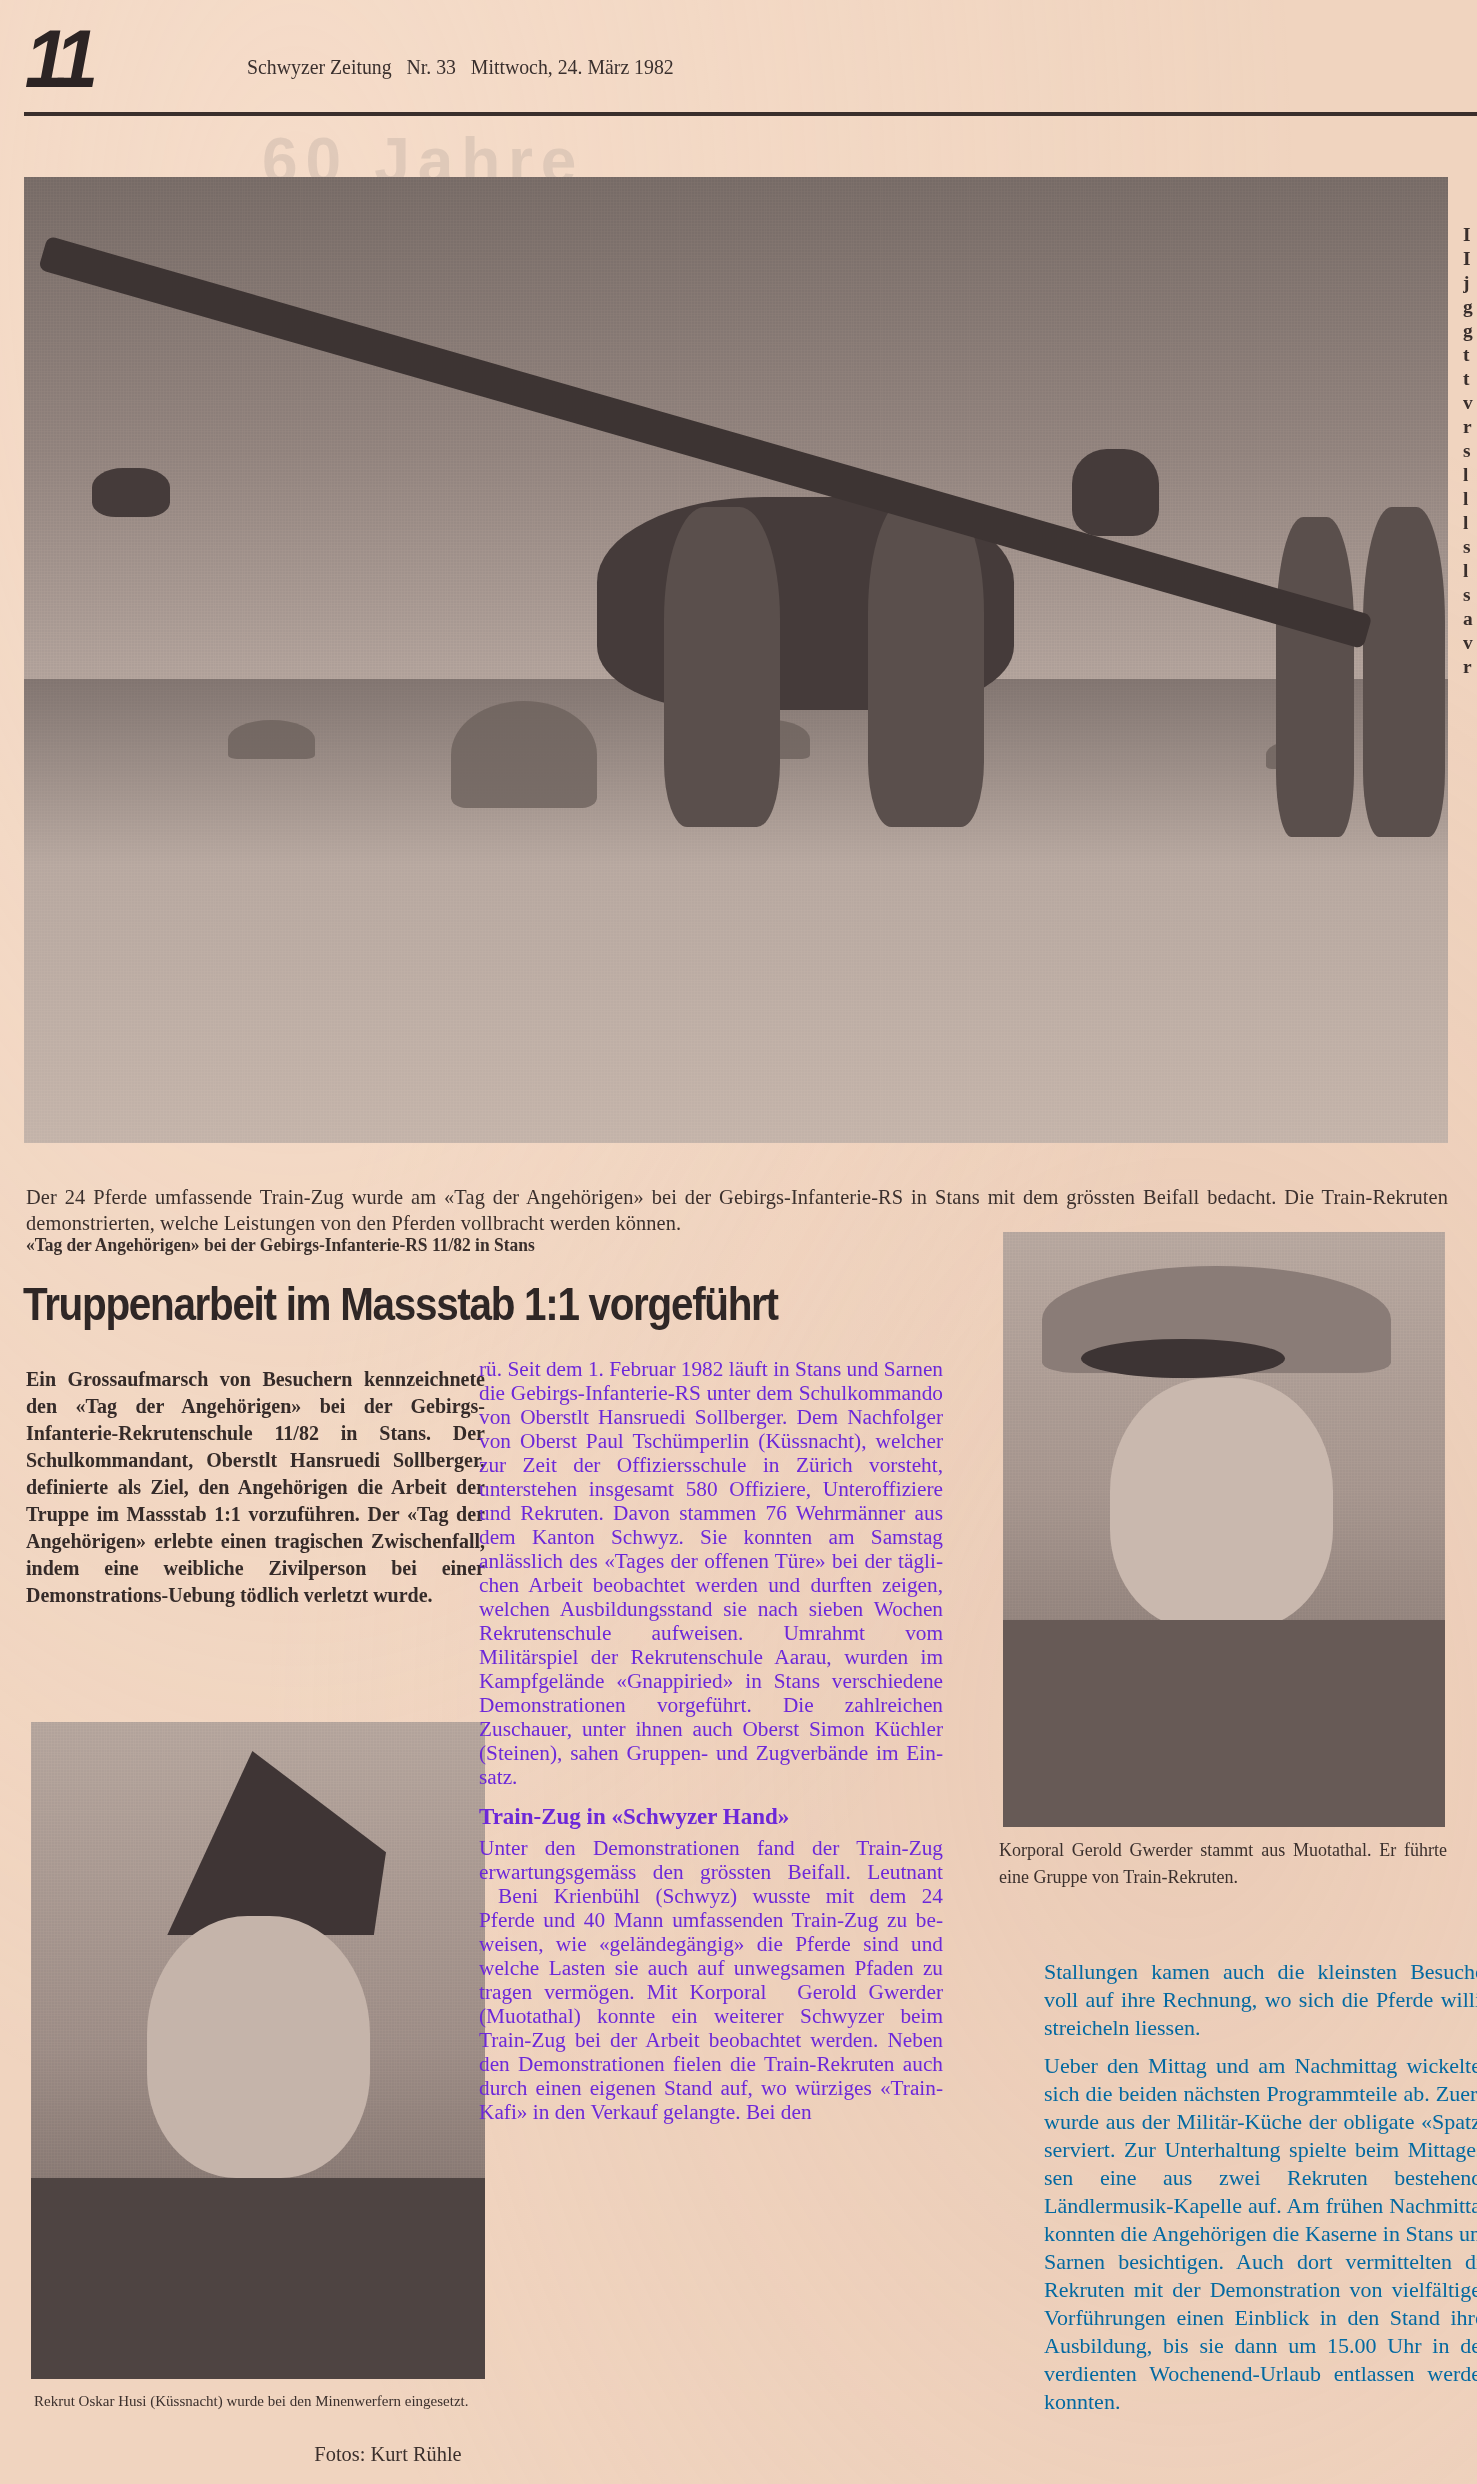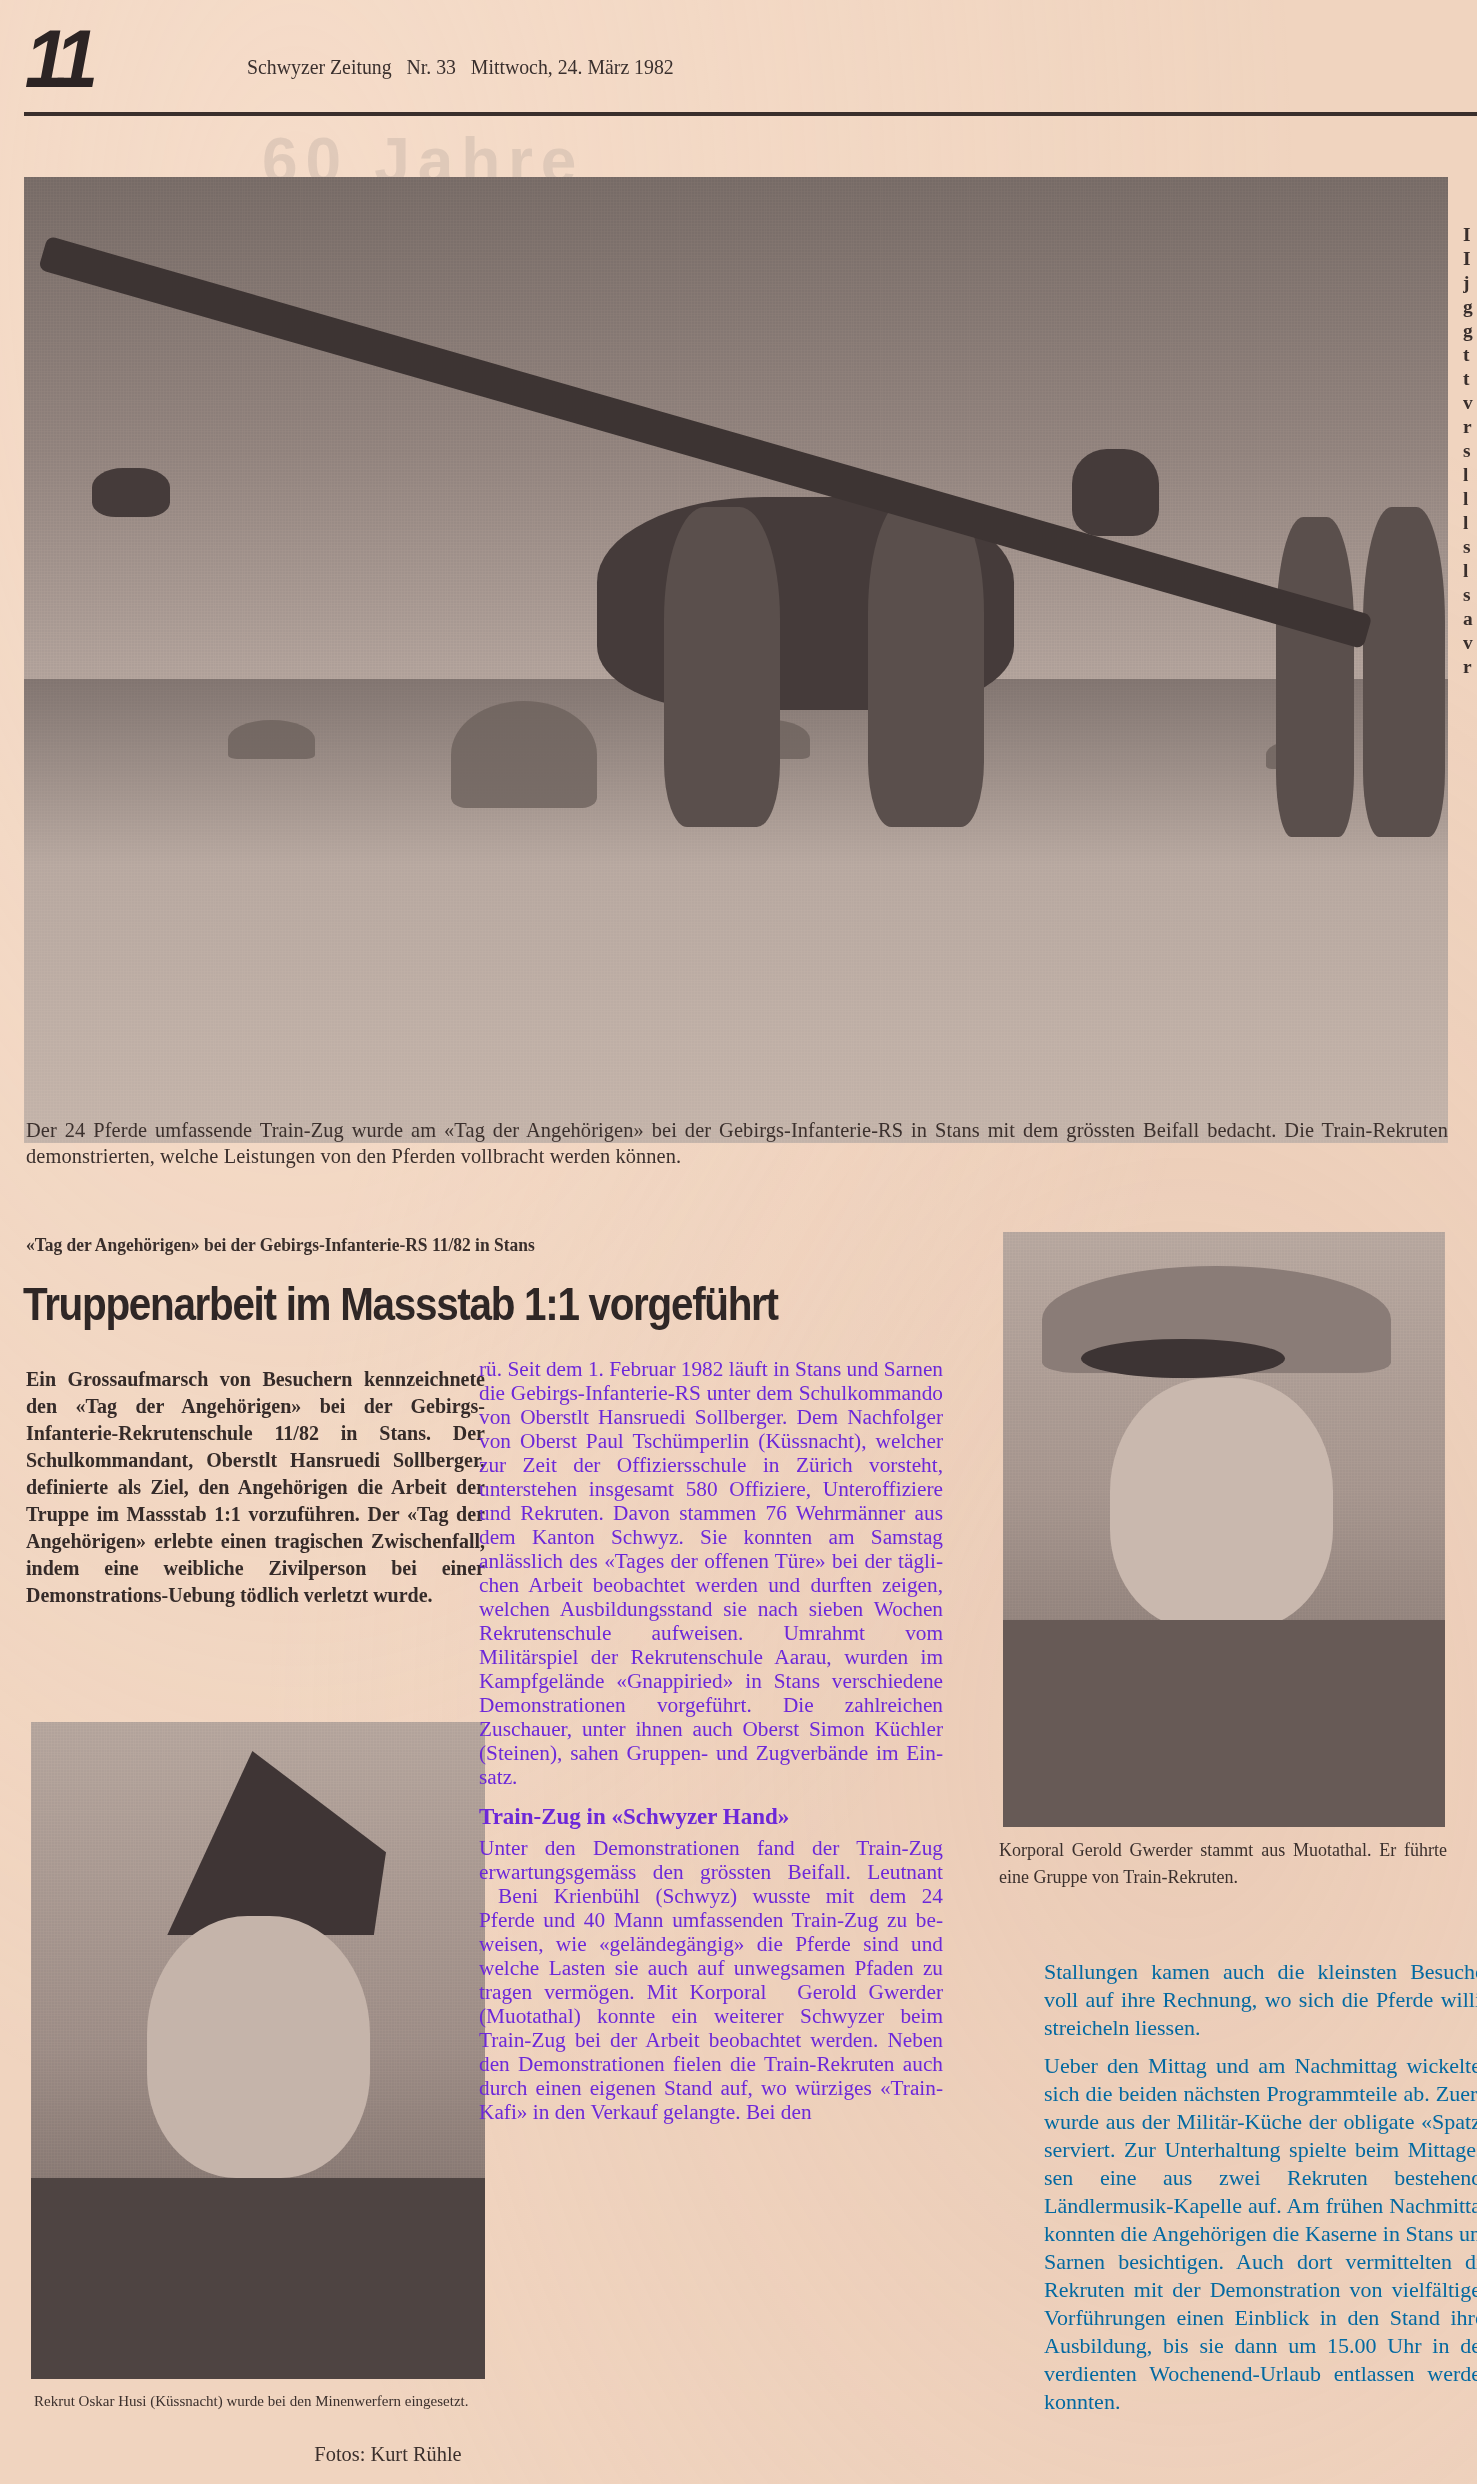--- a/index.html
+++ b/index.html
@@ -58,21 +58,21 @@
   #main-photo .pole { left: 19.4px; top: 58px; width: 1378px; height: 35px;
     background: #3d3433; transform-origin: left center; transform: rotate(16deg); border-radius: 7.8px; }
   #main-photo .horse { background: #453b3a; border-radius: 40% 40% 30% 30%; }
   #main-photo .soldier { background: #5a4f4c; border-radius: 35% 35% 20% 20%; }
   #main-photo .bush { background: #6d615d; border-radius: 50% 50% 10% 10%; opacity: .8; }
 
   .caption {
     position: absolute; font-size: 20.4px; line-height: 26px; color: #3b302d;
     text-align: justify;
   }
-  .caption-main { left: 26px; top: 1117px; width: 1422px; letter-spacing: 0.1px; }
+  .caption-main { left: 26px; top: 1184px; width: 1422px; letter-spacing: 0.1px; }
 
   .kicker {
     position: absolute; left: 26px; top: 1234px;
     font-family: "Liberation Serif", serif; font-weight: 700; font-size: 19.4px;
     color: #3a2f2c; transform: scaleX(0.9); transform-origin: left; white-space: nowrap;
   }
   .headline {
     position: absolute; left: 23px; top: 1277px;
     font-family: "Liberation Sans", sans-serif; font-weight: 700; font-size: 47px;
     line-height: 54px; color: #2f2726; letter-spacing: -1.5px;

